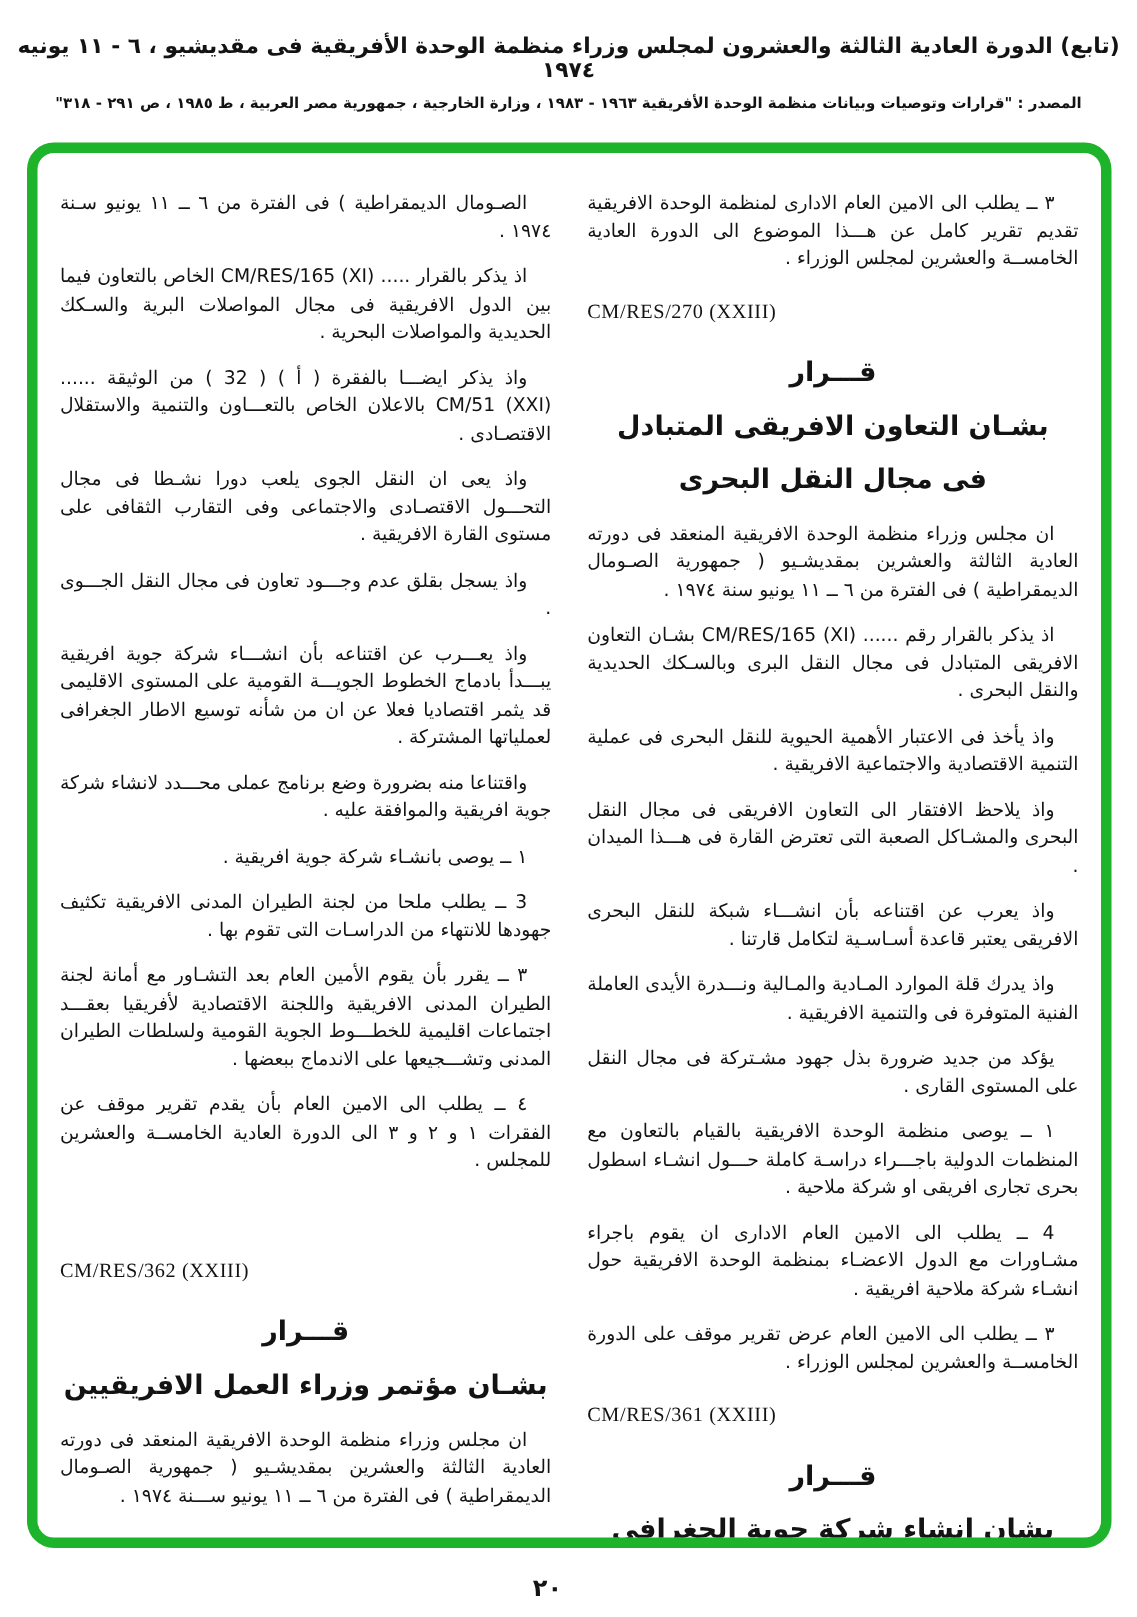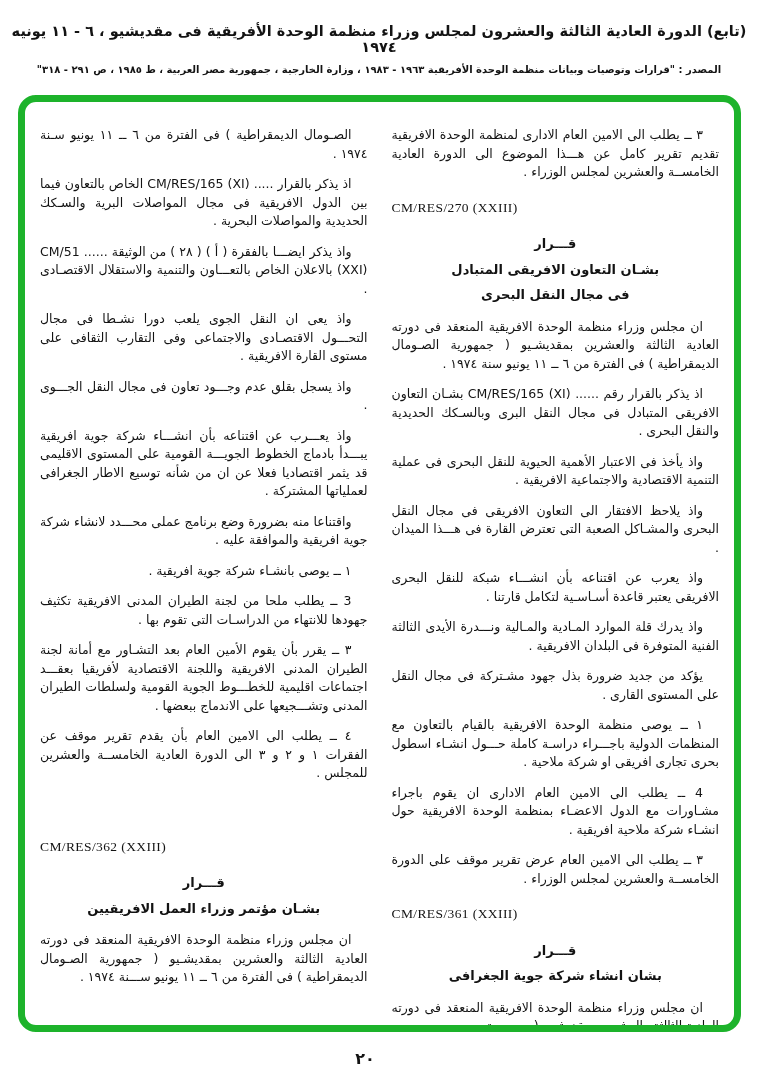--- a/index.html
+++ b/index.html
@@ -16,21 +16,21 @@
     padding:24px 15px 6px 15px;overflow:hidden;background:#fff;
   }
   .cols{display:flex;direction:rtl;gap:24px;height:100%;}
   .col{flex:1;direction:rtl;text-align:justify;font-size:12.5px;line-height:1.48;}
   .para{margin:0 0 12px 0;text-indent:16px;}
   .ref{
     direction:ltr;text-align:left;font-family:"Liberation Serif",serif;
     font-size:13.5px;margin:16px 0 14px 0;letter-spacing:.4px;text-indent:0;
   }
   .ref.spaced{margin-top:54px;}
-  .heading{text-align:center;font-weight:bold;font-size:13px;line-height:1.95;margin:2px 0 10px 0;text-indent:0;}
+  .heading{text-align:center;font-weight:bold;font-size:18px;line-height:1.95;margin:2px 0 10px 0;text-indent:0;}
   .heading-line{white-space:nowrap;}
   .page-number{
     position:absolute;bottom:10px;left:0;width:730px;text-align:center;
     font-size:16px;font-weight:bold;direction:rtl;
   }
 </style>
 </head>
 <body>
 
 <div class="page">
@@ -48,36 +48,36 @@
           <div class="heading">
             <div class="heading-line">قـــرار</div>
             <div class="heading-line">بشـان التعاون الافريقى المتبادل</div>
             <div class="heading-line">فى مجال النقل البحرى</div>
           </div>
           <p class="para">ان مجلس وزراء منظمة الوحدة الافريقية المنعقد فى دورته العادية الثالثة والعشرين بمقديشـيو ( جمهورية الصـومال الديمقراطية ) فى الفترة من ٦ ــ ١١ يونيو سنة ١٩٧٤ .</p>
           <p class="para">اذ يذكر بالقرار رقم ...... ‎CM/RES/165 (XI)‎ بشـان التعاون الافريقى المتبادل فى مجال النقل البرى وبالسـكك الحديدية والنقل البحرى .</p>
           <p class="para">واذ يأخذ فى الاعتبار الأهمية الحيوية للنقل البحرى فى عملية التنمية الاقتصادية والاجتماعية الافريقية .</p>
           <p class="para">واذ يلاحظ الافتقار الى التعاون الافريقى فى مجال النقل البحرى والمشـاكل الصعبة التى تعترض القارة فى هـــذا الميدان .</p>
           <p class="para">واذ يعرب عن اقتناعه بأن انشـــاء شبكة للنقل البحرى الافريقى يعتبر قاعدة أسـاسـية لتكامل قارتنا .</p>
-          <p class="para">واذ يدرك قلة الموارد المـادية والمـالية ونـــدرة الأيدى الثالثة الفنية المتوفرة فى البلدان الافريقية .</p>
+          <p class="para">واذ يدرك قلة الموارد المـادية والمـالية ونـــدرة الأيدى العاملة الفنية المتوفرة فى والتنمية الافريقية .</p>
           <p class="para">يؤكد من جديد ضرورة بذل جهود مشـتركة فى مجال النقل على المستوى القارى .</p>
           <p class="para">١ ــ يوصى منظمة الوحدة الافريقية بالقيام بالتعاون مع المنظمات الدولية باجـــراء دراسـة كاملة حـــول انشـاء اسطول بحرى تجارى افريقى او شركة ملاحية .</p>
           <p class="para">4 ــ يطلب الى الامين العام الادارى ان يقوم باجراء مشـاورات مع الدول الاعضـاء بمنظمة الوحدة الافريقية حول انشـاء شركة ملاحية افريقية .</p>
           <p class="para">٣ ــ يطلب الى الامين العام عرض تقرير موقف على الدورة الخامســة والعشرين لمجلس الوزراء .</p>
           <div class="ref" dir="ltr">CM/RES/361  (XXIII)</div>
           <div class="heading">
             <div class="heading-line">قـــرار</div>
             <div class="heading-line">بشان انشاء شركة جوية الجغرافى</div>
           </div>
           <p class="para">ان مجلس وزراء منظمة الوحدة الافريقية المنعقد فى دورته العادية الثالثة والعشرين بمقديشـيو ( جمهورية</p>
         </div>
       <div class="col" id="col-left">
           <p class="para">الصـومال الديمقراطية ) فى الفترة من ٦ ــ ١١ يونيو سـنة ١٩٧٤ .</p>
           <p class="para">اذ يذكر بالقرار ..... ‎CM/RES/165 (XI)‎ الخاص بالتعاون فيما بين الدول الافريقية فى مجال المواصلات البرية والسـكك الحديدية والمواصلات البحرية .</p>
-          <p class="para">واذ يذكر ايضـــا بالفقرة ( أ ) ( ٢٨ ) من الوثيقة ...... ‎CM/51 (XXI)‎ بالاعلان الخاص بالتعـــاون والتنمية والاستقلال الاقتصـادى .</p>
+          <p class="para">واذ يذكر ايضـــا بالفقرة ( أ ) ( 32 ) من الوثيقة ...... ‎CM/51 (XXI)‎ بالاعلان الخاص بالتعـــاون والتنمية والاستقلال الاقتصـادى .</p>
           <p class="para">واذ يعى ان النقل الجوى يلعب دورا نشـطا فى مجال التحـــول الاقتصـادى والاجتماعى وفى التقارب الثقافى على مستوى القارة الافريقية .</p>
           <p class="para">واذ يسجل بقلق عدم وجـــود تعاون فى مجال النقل الجـــوى .</p>
           <p class="para">واذ يعـــرب عن اقتناعه بأن انشـــاء شركة جوية افريقية يبـــدأ بادماج الخطوط الجويـــة القومية على المستوى الاقليمى قد يثمر اقتصاديا فعلا عن ان من شأنه توسيع الاطار الجغرافى لعملياتها المشتركة .</p>
           <p class="para">واقتناعا منه بضرورة وضع برنامج عملى محـــدد لانشاء شركة جوية افريقية والموافقة عليه .</p>
           <p class="para">١ ــ يوصى بانشـاء شركة جوية افريقية .</p>
           <p class="para">3 ــ يطلب ملحا من لجنة الطيران المدنى الافريقية تكثيف جهودها للانتهاء من الدراسـات التى تقوم بها .</p>
           <p class="para">٣ ــ يقرر بأن يقوم الأمين العام بعد التشـاور مع أمانة لجنة الطيران المدنى الافريقية واللجنة الاقتصادية لأفريقيا بعقـــد اجتماعات اقليمية للخطـــوط الجوية القومية ولسلطات الطيران المدنى وتشـــجيعها على الاندماج ببعضها .</p>
           <p class="para">٤ ــ يطلب الى الامين العام بأن يقدم تقرير موقف عن الفقرات ١ و ٢ و ٣ الى الدورة العادية الخامســة والعشرين للمجلس .</p>
           <div class="ref spaced" dir="ltr">CM/RES/362  (XXIII)</div>
           <div class="heading">

